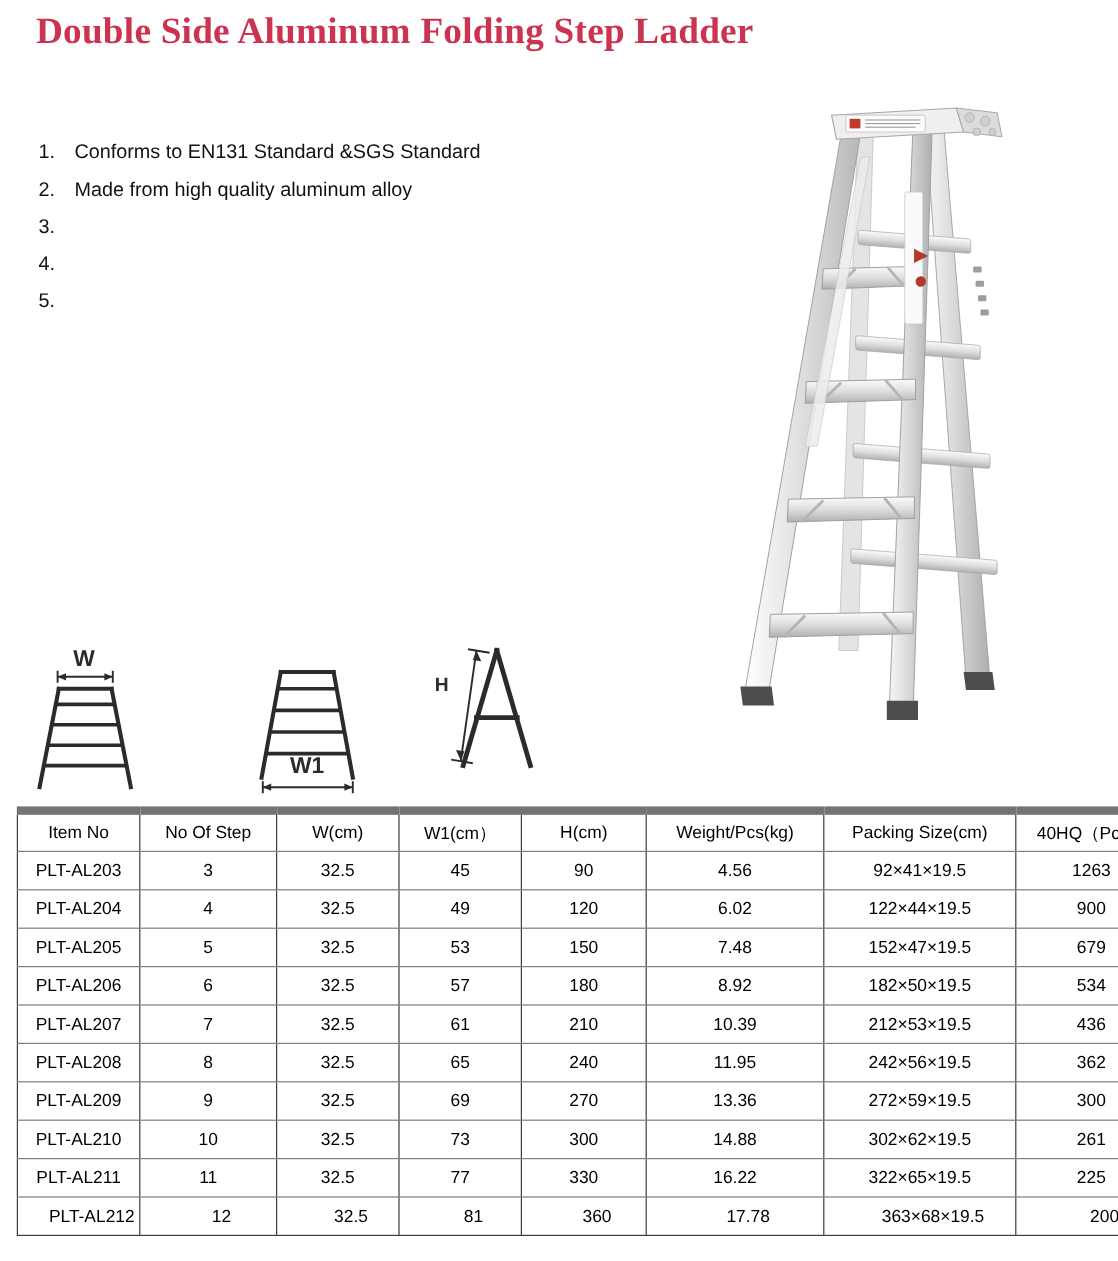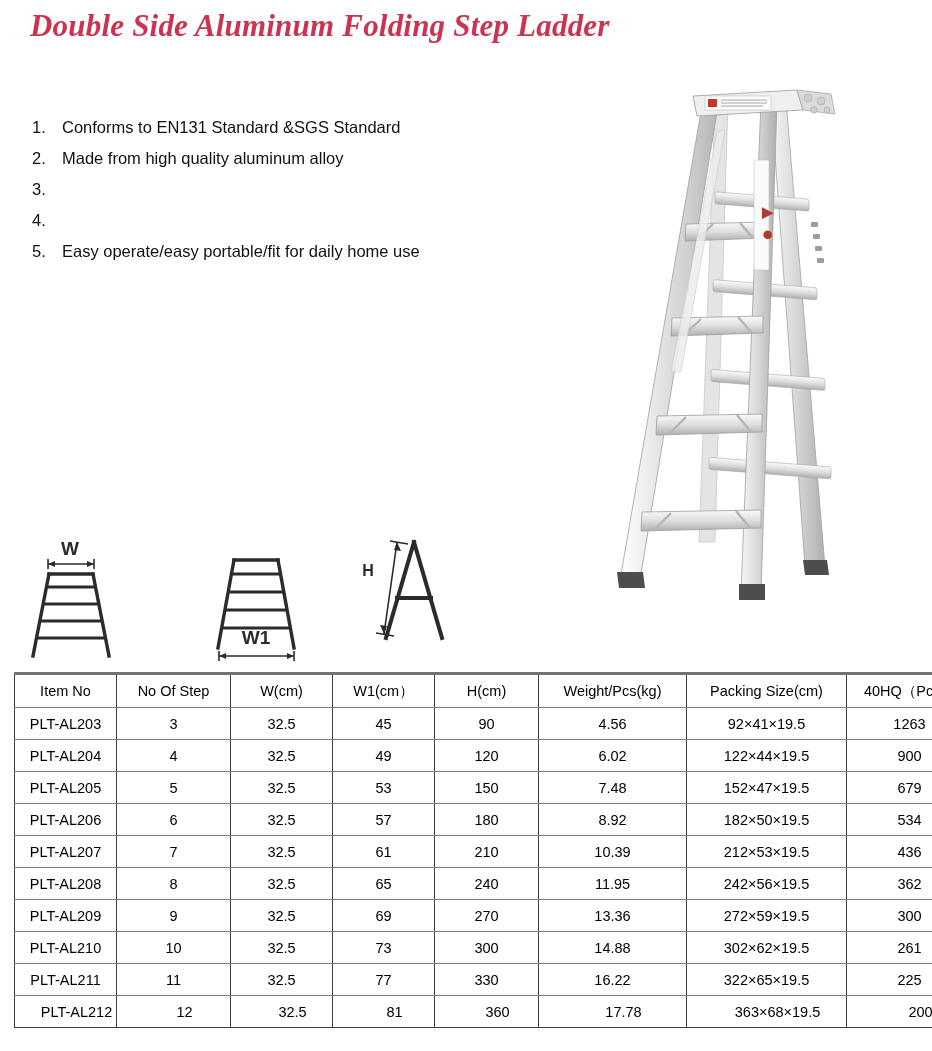--- a/index.html
+++ b/index.html
@@ -21,21 +21,20 @@
   .page-title {
     position: absolute;
     left: 30px;
     top: 8px;
     font-family: "Liberation Serif", serif;
     font-size: 31px;
     font-weight: 700;
     letter-spacing: 0.2px;
     color: #cc3350;
     white-space: nowrap;
-    font-style: italic;
   }
 
   
   .feature-list {
     position: absolute;
     left: 32px;
     top: 118px;
     width: 530px;
   }
   .feature-item {
@@ -102,21 +101,21 @@
     border-top: 1px solid #7d7d7d;
     border-bottom: 1px solid #7d7d7d;
     border-left: 1px solid #3d3d3d;
     border-right: 1px solid #3d3d3d;
     padding: 0 2px;
     white-space: nowrap;
     background: #ffffff;
   }
   table.spec-table thead th {
     height: 34px;
-    border-top: 3px solid #737373;
+    border-top: 7px solid #737373;
   }
   table.spec-table tbody tr:last-child td {
     border-bottom: 1px solid #3d3d3d;
     padding-left: 24px;
   }
   
   .col-item   { width: 102px; }
   .col-steps  { width: 114px; }
   .col-w      { width: 102px; }
   .col-w1     { width: 102px; }
@@ -140,21 +139,20 @@
     <span class="feature-text">Made from high quality aluminum alloy</span>
   </div>
   <div class="feature-item">
     <span class="feature-num">3.</span>
   </div>
   <div class="feature-item">
     <span class="feature-num">4.</span>
   </div>
   <div class="feature-item">
     <span class="feature-num">5.</span>
-    <span class="feature-text">Easy operate/easy portable/fit for daily home use</span>
   </div>
 </div>
 
 <div class="photo-area">
   <svg width="360" height="545" viewBox="0 0 360 545">
     <defs>
       <linearGradient id="alFace" x1="0" y1="0" x2="1" y2="0">
         <stop offset="0%" stop-color="#ffffff"></stop>
         <stop offset="35%" stop-color="#e8e8e8"></stop>
         <stop offset="70%" stop-color="#cfcfcf"></stop>

